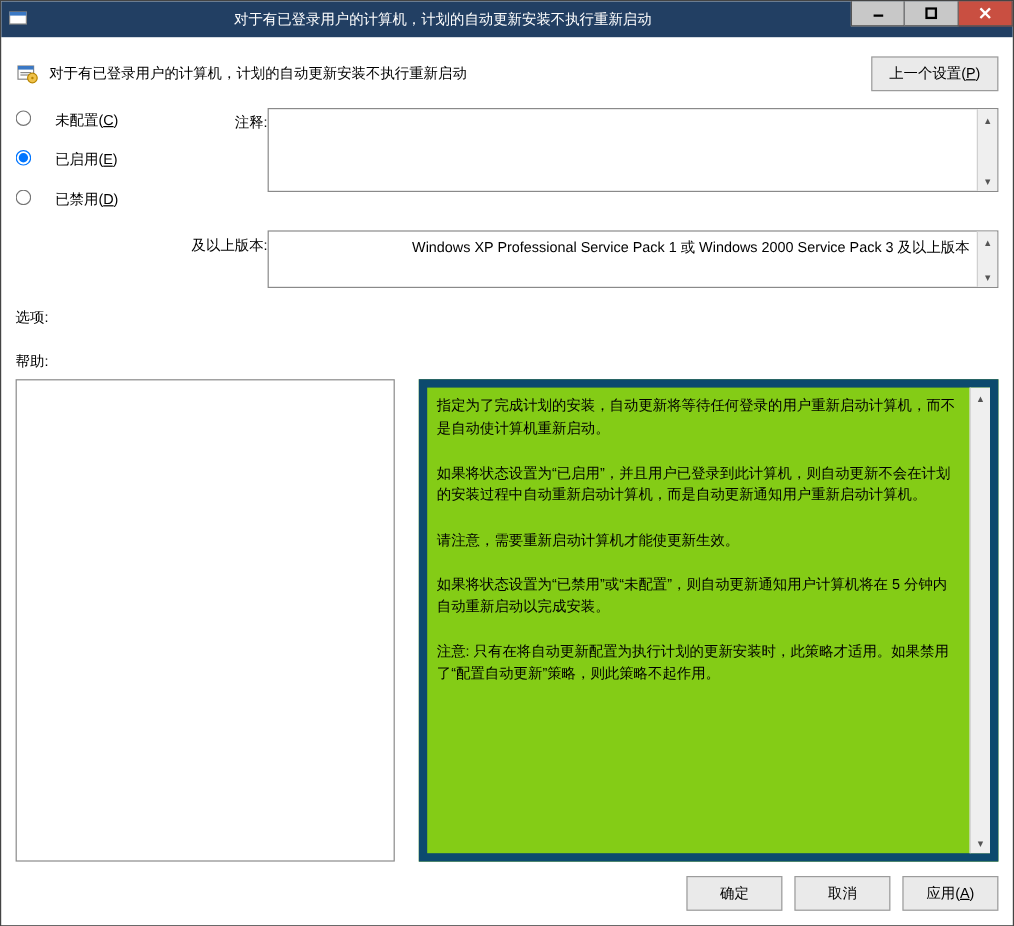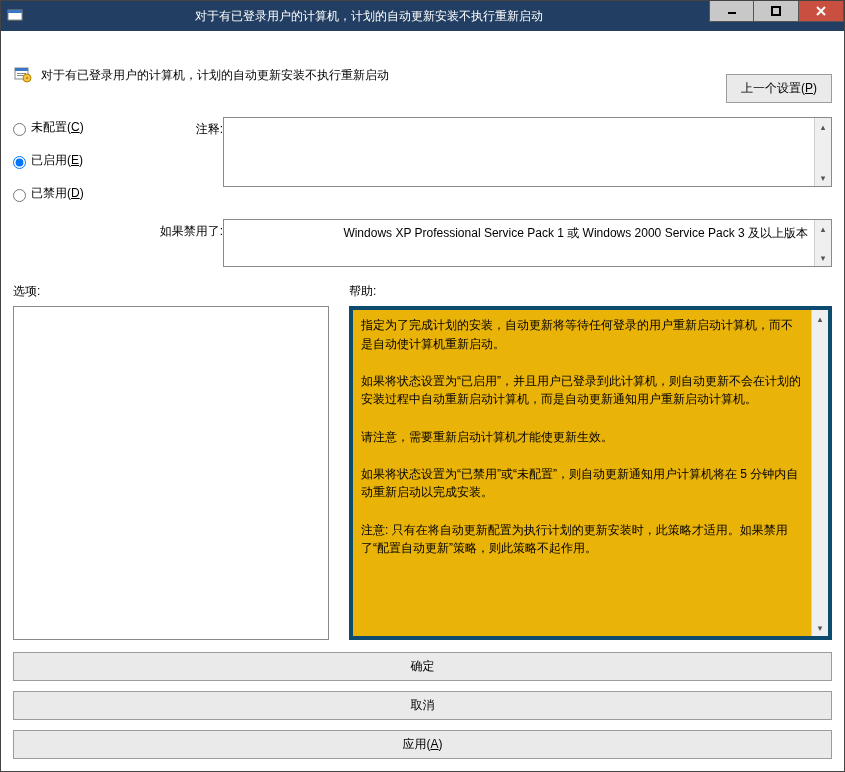--- a/index.html
+++ b/index.html
@@ -64,21 +64,21 @@
   .row1 {
     display: flex;
     align-items: center;
     gap: 8px;
     padding: 6px 0 14px 0;
   }
   .policy-icon {
     width: 20px; height: 20px;
     display: inline-flex; align-items: center; justify-content: center;
   }
-  .nav-btns { margin-left: auto; display: flex; gap: 4px; margin-top: 27px; }
+  .nav-btns { margin-left: auto; display: flex; gap: 4px; }
   .btn {
     background: #eaeaea;
     border: 1px solid #9c9c9c;
     padding: 5px 14px;
     font-size: 12px;
     font-family: inherit;
     cursor: pointer;
     min-width: 80px;
   }
 
@@ -89,22 +89,22 @@
   }
   .state-col {
     width: 110px;
     padding-top: 2px;
     display: flex;
     flex-direction: column;
     gap: 16px;
   }
   .radio-row {
     display: flex;
-    align-items: flex-end;
-    gap: 5px;
+    align-items: flex-start;
+    gap: 20px;
     cursor: pointer;
   }
   .radio-row input { margin: 0; }
   .fields-col {
     flex: 1;
     display: flex;
     flex-direction: column;
     gap: 6px;
   }
   .field-row {
@@ -148,20 +148,21 @@
     font-size: 9px;
     color: #555;
   }
   .comment-box { height: 70px; }
   .platform-box { height: 48px; }
 
   .row3 {
     display: flex;
     gap: 20px;
     padding: 12px 0 6px 0;
+    flex-direction: column;
   }
   .section-label { }
 
   .row4 {
     flex: 1;
     display: flex;
     gap: 20px;
     min-height: 0;
   }
   .options-box {
@@ -169,38 +170,37 @@
     border: 1px solid #8a8a8a;
     background: #fff;
   }
   .help-wrap {
     flex: 1;
     display: flex;
     flex-direction: column;
   }
   .help-box {
     flex: 1;
-    border: 4px solid #0c4a6e;
-    background: #eab308;
+    border: 7px solid #0c4a6e;
+    background: #84cc16;
     display: flex;
   }
   .help-text {
     flex: 1;
     padding: 6px 8px;
     white-space: pre-wrap;
     line-height: 1.55;
     overflow: hidden;
   }
 
   .footer {
     display: flex;
     gap: 10px;
     justify-content: flex-end;
     padding-top: 12px;
-    flex-direction: column;
   }
 
   .underline { text-decoration: underline; }
 </style>
 </head>
 <body>
 
 <div class="titlebar">
   <div class="icon">
     <svg width="16" height="16" viewBox="0 0 16 16">
@@ -268,21 +268,21 @@
         <div class="field-label">注释:</div>
         <div class="scroll-box comment-box">
           <div class="text"></div>
           <div class="vscroll">
             <div class="arrow">▴</div>
             <div class="arrow">▾</div>
           </div>
         </div>
       </div>
       <div class="field-row" style="margin-top:26px;">
-        <div class="field-label">如果禁用了:</div>
+        <div class="field-label">及以上版本:</div>
         <div class="scroll-box platform-box">
           <div class="text">Windows XP Professional Service Pack 1 或 Windows 2000 Service Pack 3 及以上版本</div>
           <div class="vscroll">
             <div class="arrow">▴</div>
             <div class="arrow">▾</div>
           </div>
         </div>
       </div>
     </div>
   </div>

